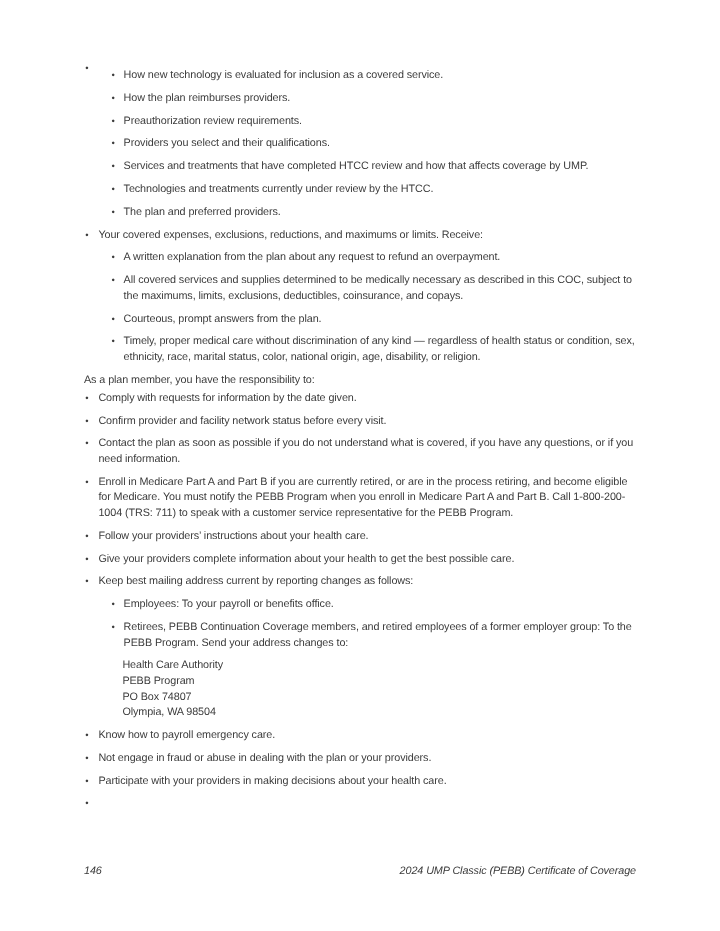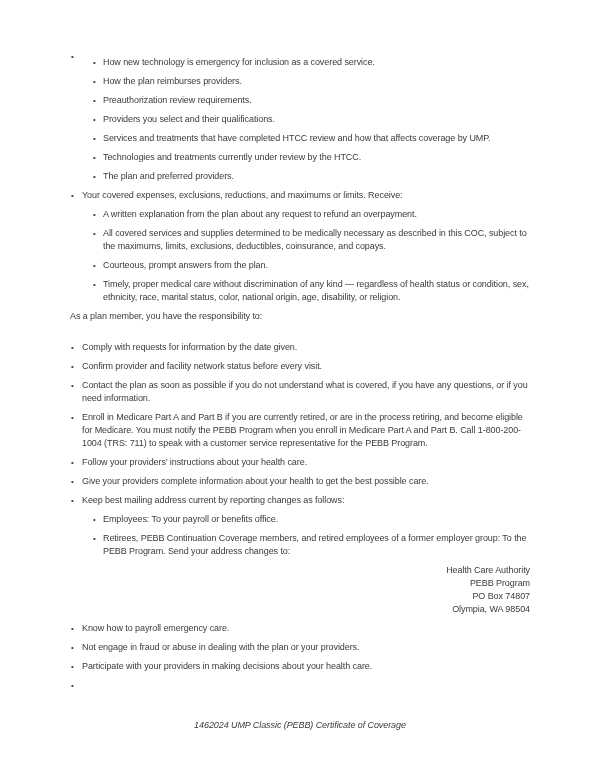--- a/index.html
+++ b/index.html
@@ -21,45 +21,45 @@
   }
   .li { position: relative; margin-bottom: 6px; }
   .l1 { padding-left: 12px; }
   .l2 { margin-left: 22px; padding-left: 11px; }
   .mk {
     position: absolute;
     left: 1px;
     top: 0;
     font-size: 8px;
   }
-  .para { margin-bottom: 18px; }
+  .para { margin-bottom: 2px; }
   .bold { font-weight: normal; }
-  .address { margin-left: 32px; margin-bottom: 6px; text-align: right; }
+  .address { margin-left: 32px; margin-bottom: 6px; }
   .footer {
     position: absolute;
     left: 70px;
     right: 70px;
     top: 719px;
     display: flex;
-    justify-content: center;
+    justify-content: space-between;
     font-style: italic;
     font-size: 9px;
   }
 </style>
 </head>
 <body>
 
 <div class="page">
 
   <div class="li l1">
     <span class="mk">•</span>
   </div>
   <div class="li l2">
     <span class="mk">•</span>
-    <span>How new technology is emergency for inclusion as a covered service.</span>
+    <span>How new technology is evaluated for inclusion as a covered service.</span>
   </div>
   <div class="li l2">
     <span class="mk">•</span>
     <span>How the plan reimburses providers.</span>
   </div>
   <div class="li l2">
     <span class="mk">•</span>
     <span>Preauthorization review requirements.</span>
   </div>
   <div class="li l2">

